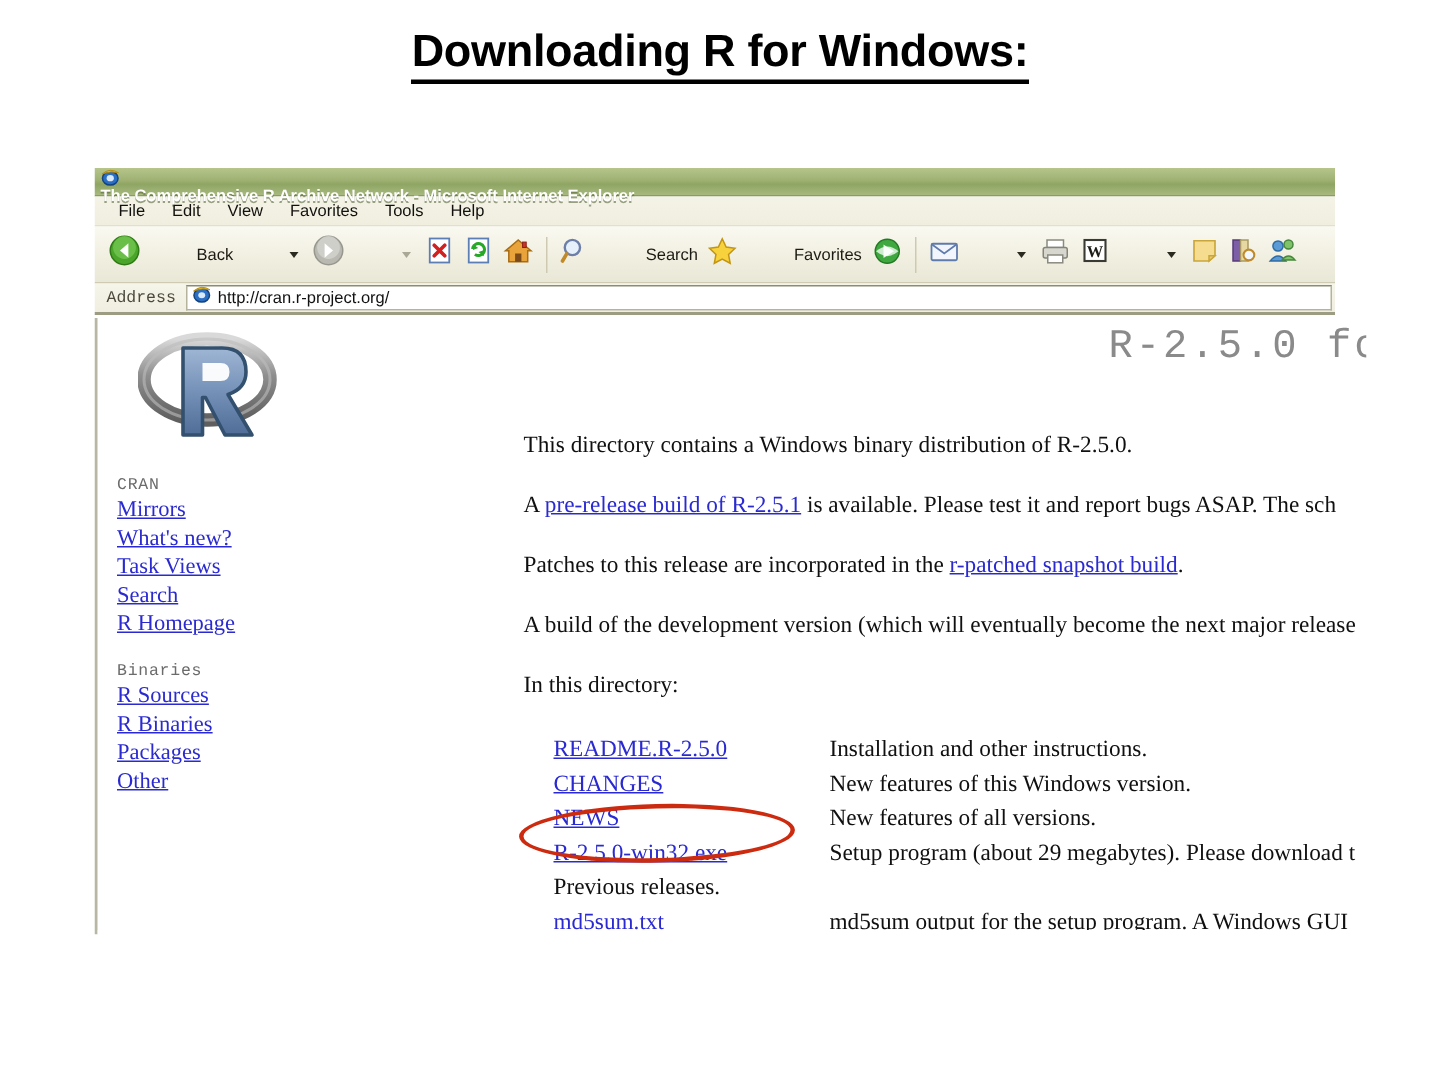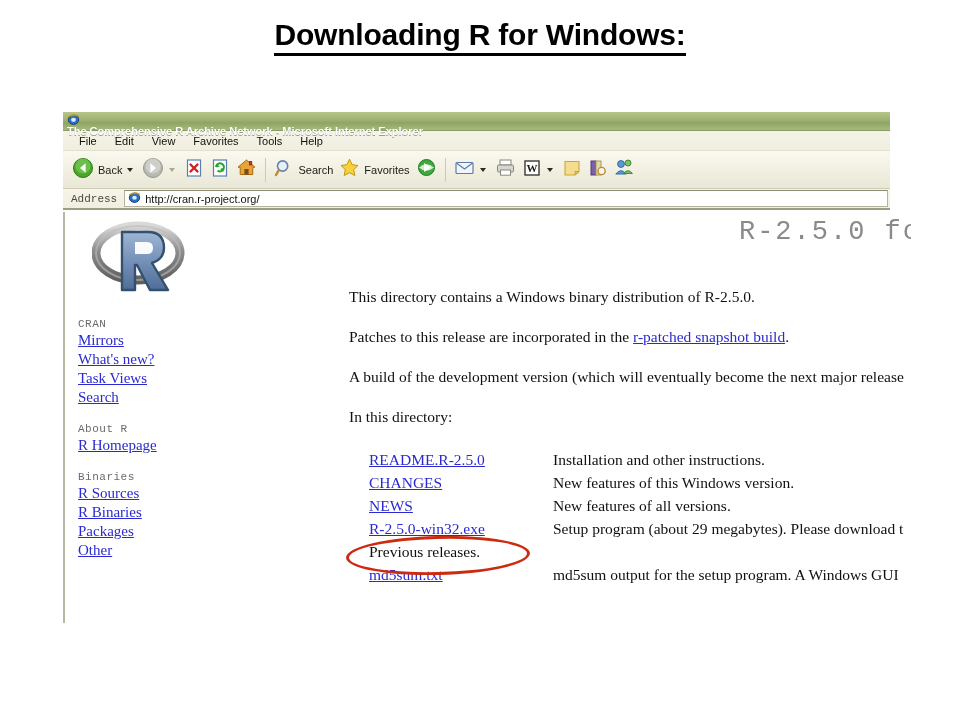--- a/index.html
+++ b/index.html
@@ -69,21 +69,21 @@
     white-space: nowrap;
   }
 
   .toolbar {
     height: 38px;
     background: linear-gradient(to bottom, #faf9f1 0%, #f1efe0 55%, #e9e7d6 100%);
     display: flex; align-items: center;
     padding-left: 6px; box-sizing: border-box;
     border-bottom: 1px solid #cfcbb2;
   }
-  .tb-item { display: flex; align-items: center; height: 30px; padding: 0 3px; flex: none; }
+  .tb-item { display: flex; align-items: center; height: 30px; padding: 0 3px; flex: none; gap: 33px; }
   .tb-label { font-size: 11px; color: #1b1a13; margin-left: 4px; font-family: "Liberation Sans", sans-serif; white-space: nowrap; }
   .tb-caret {
     width: 0; height: 0; margin-left: 5px; margin-right: 3px;
     border-left: 3.5px solid transparent; border-right: 3.5px solid transparent;
     border-top: 4px solid #2a2a20;
   }
   .tb-caret.dim { border-top-color: #a9a795; }
   .tb-sep { width: 1px; height: 24px; background: #cdcab1; margin: 0 5px; flex: none; }
 
   .addressbar {
@@ -402,34 +402,34 @@
             <path d="M43 22 L55 22 Q61 22 61 28 Q61 34 55 34 L43 34 Z" fill="#ffffff" opacity="0.95"></path>
           </svg>
         </div>
 
         <div class="side-head">CRAN</div>
         <a class="side-link">Mirrors</a>
         <a class="side-link">What's new?</a>
         <a class="side-link">Task Views</a>
         <a class="side-link">Search</a>
 
-        <div class="side-head">About R</div>
         <a class="side-link">R Homepage</a>
 
         <div class="side-head">Binaries</div>
         <a class="side-link">R Sources</a>
         <a class="side-link">R Binaries</a>
         <a class="side-link">Packages</a>
         <a class="side-link">Other</a>
       </div>
 
       <div class="main">
 
         <p class="para"><span>This directory contains a Windows binary distribution of R-2.5.0.</span></p>
 
+        <p class="para"><span>A </span><a>pre-release build of R-2.5.1</a><span> is available. Please test it and report bugs ASAP. The sch</span></p>
 
         <p class="para"><span>Patches to this release are incorporated in the </span><a>r-patched snapshot build</a><span>.</span></p>
 
         <p class="para"><span>A build of the development version (which will eventually become the next major release </span></p>
 
         <p class="para"><span>In this directory:</span></p>
 
         <div class="filetable">
           <div class="frow">
             <a class="fname">README.R-2.5.0</a>

